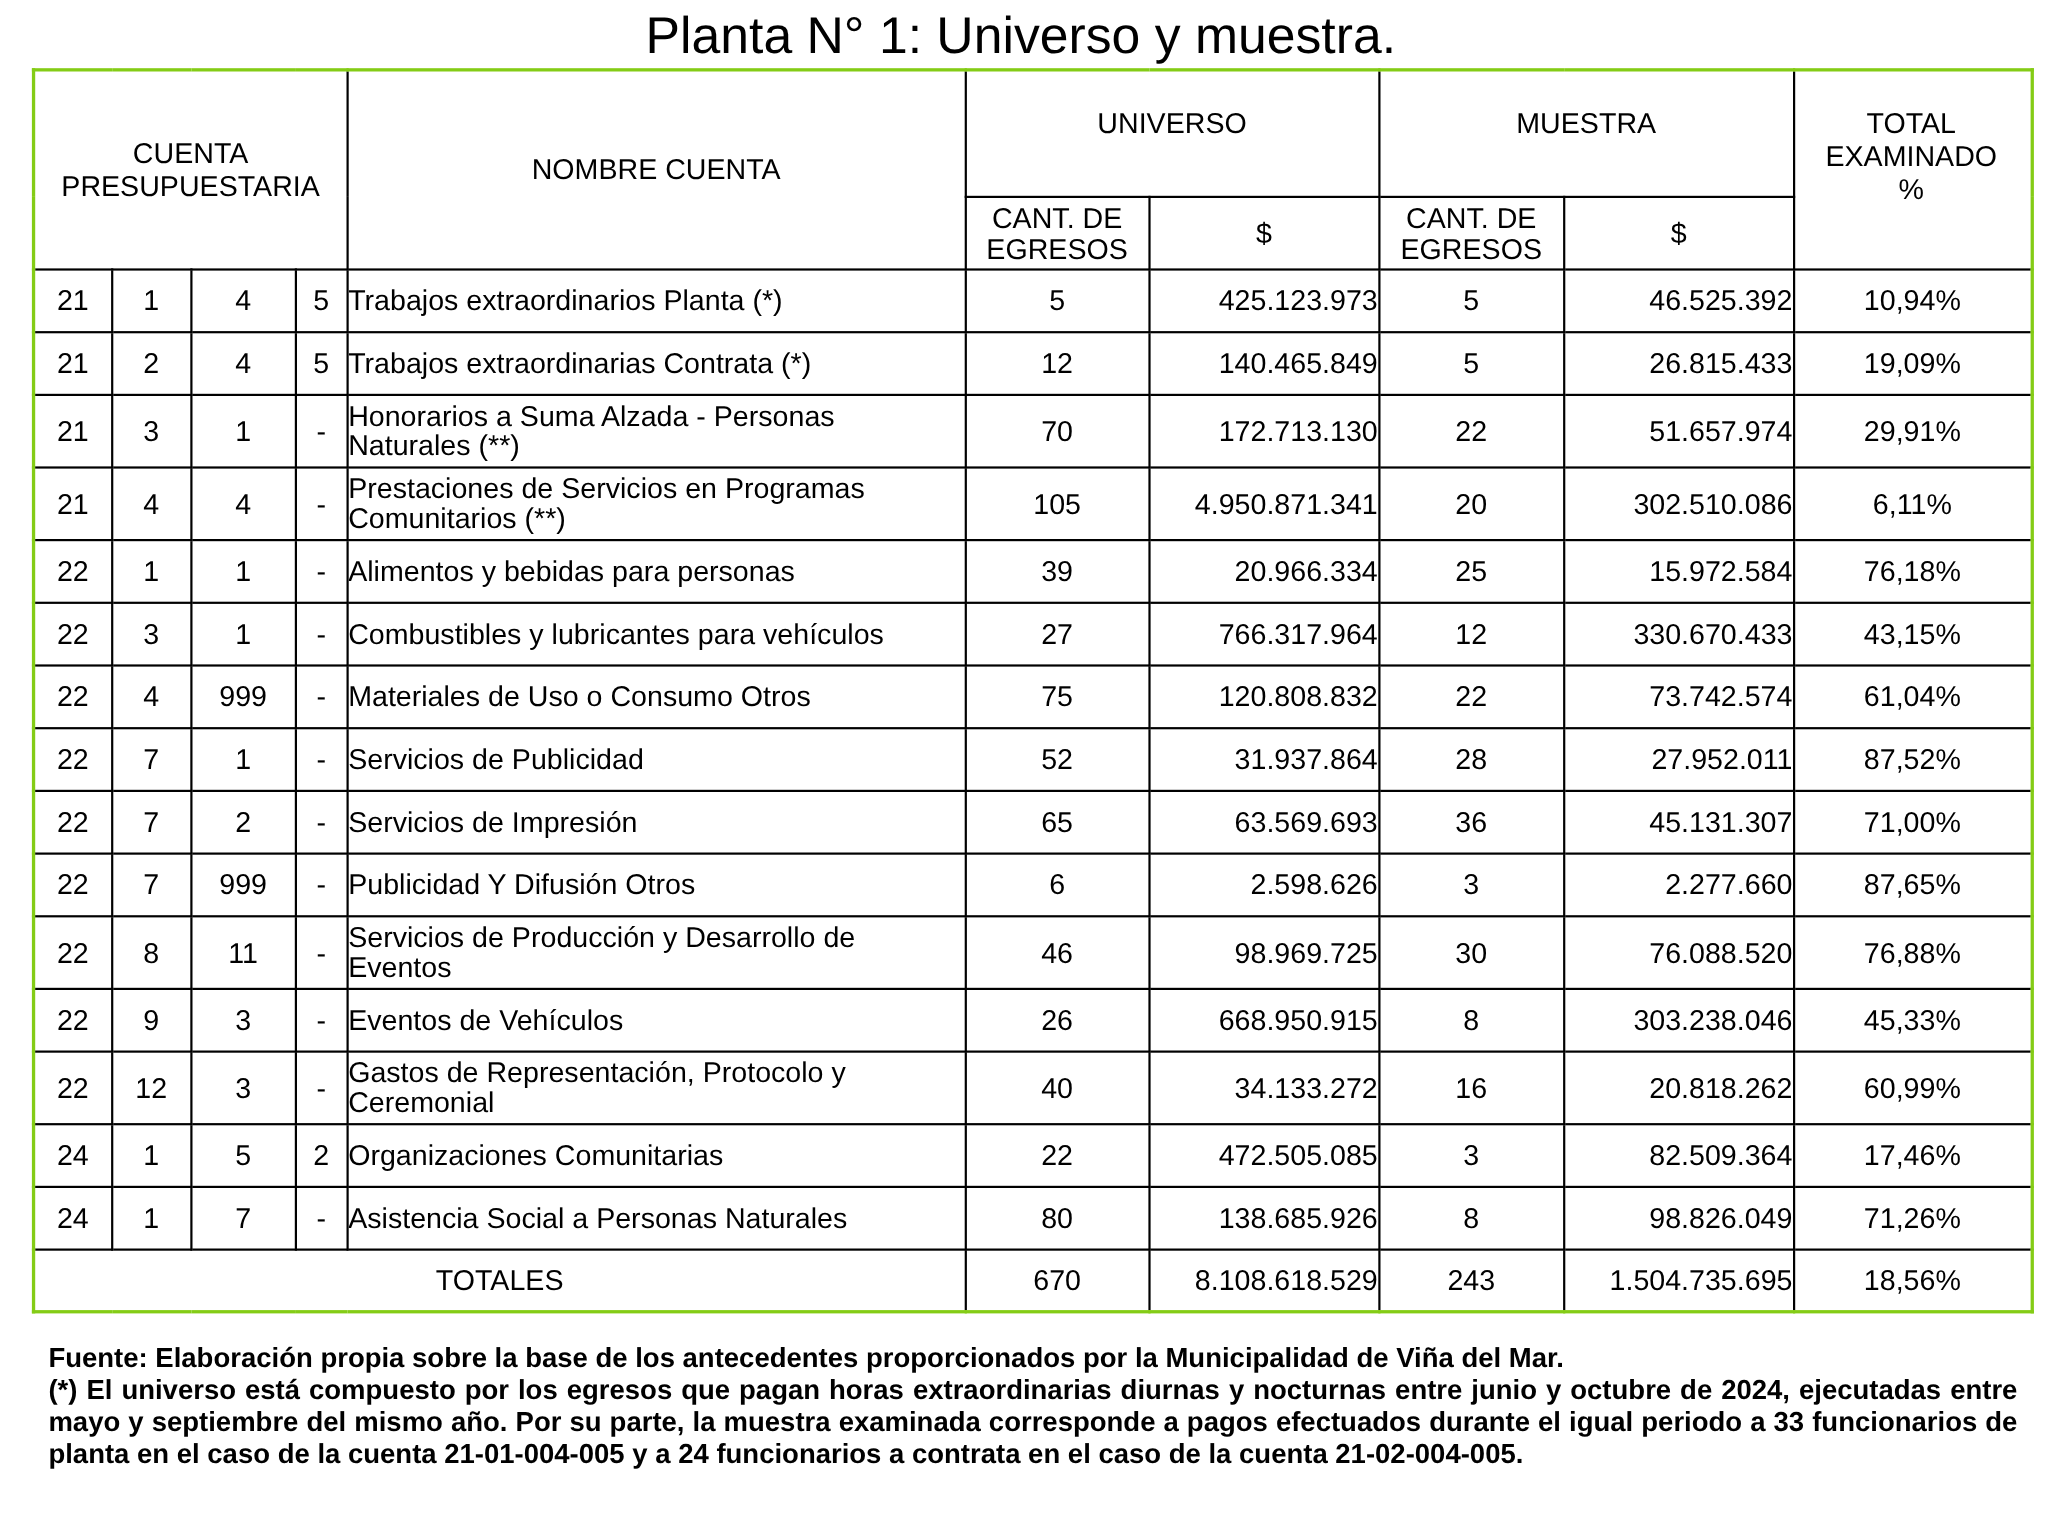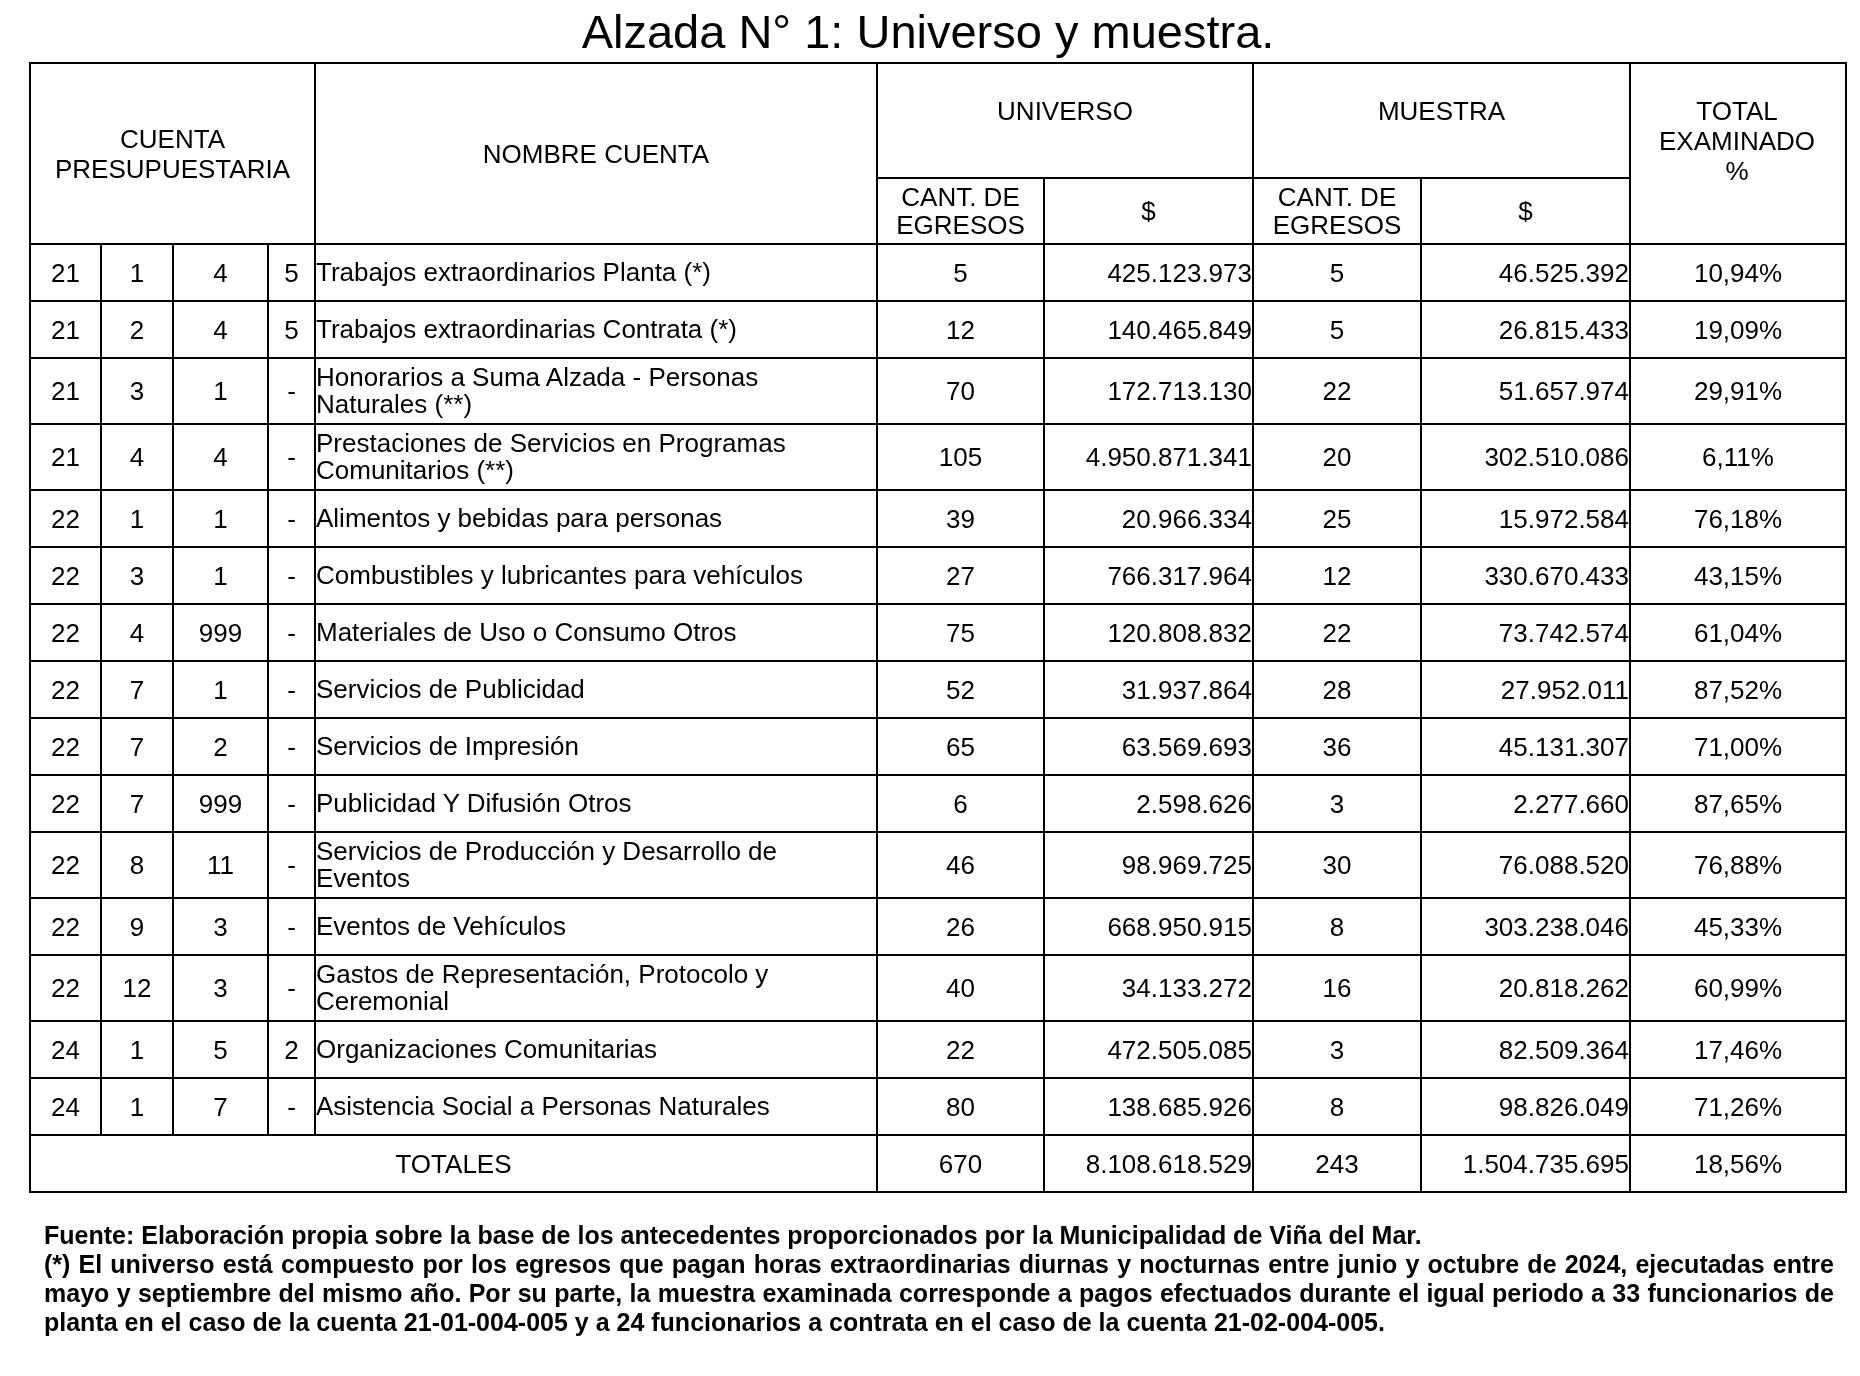--- a/index.html
+++ b/index.html
@@ -13,39 +13,39 @@
   }
   table.main {
     position: absolute; left: 29px; top: 62px;
     border-collapse: collapse; table-layout: fixed;
     font-size: 26px; line-height: 30px;
   }
   table.main td, table.main th {
     border: 2px solid #000; padding: 0; font-weight: normal;
     vertical-align: middle; overflow: hidden;
   }
-  table.main { border: 1px solid #84cc16; }
+  table.main { border: 3px solid #84cc16; }
   th { text-align: center; }
   td.c { text-align: center; }
   td.r { text-align: right; padding-right: 12px; }
   td.l { text-align: left; padding-left: 12px; line-height: 27px; }
   .h-top { height: 115px; }
   .h-sub { height: 66px; line-height: 28px; }
   .r1 { height: 57px; }
   .r2 { height: 66px; }
   .footnotes {
     position: absolute; left: 44px; top: 1221px; width: 1790px;
     font-size: 25px; line-height: 29px;
   }
   .footnotes p { margin: 0; font-weight: bold; }
 </style>
 </head>
 <body>
 
-<div class="title">Alzada N° 1: Universo y muestra.</div>
+<div class="title">Planta N° 1: Universo y muestra.</div>
 
 <table class="main">
   <colgroup>
     <col style="width:71px">
     <col style="width:72px">
     <col style="width:95px">
     <col style="width:47px">
     <col style="width:562px">
     <col style="width:167px">
     <col style="width:209px">

